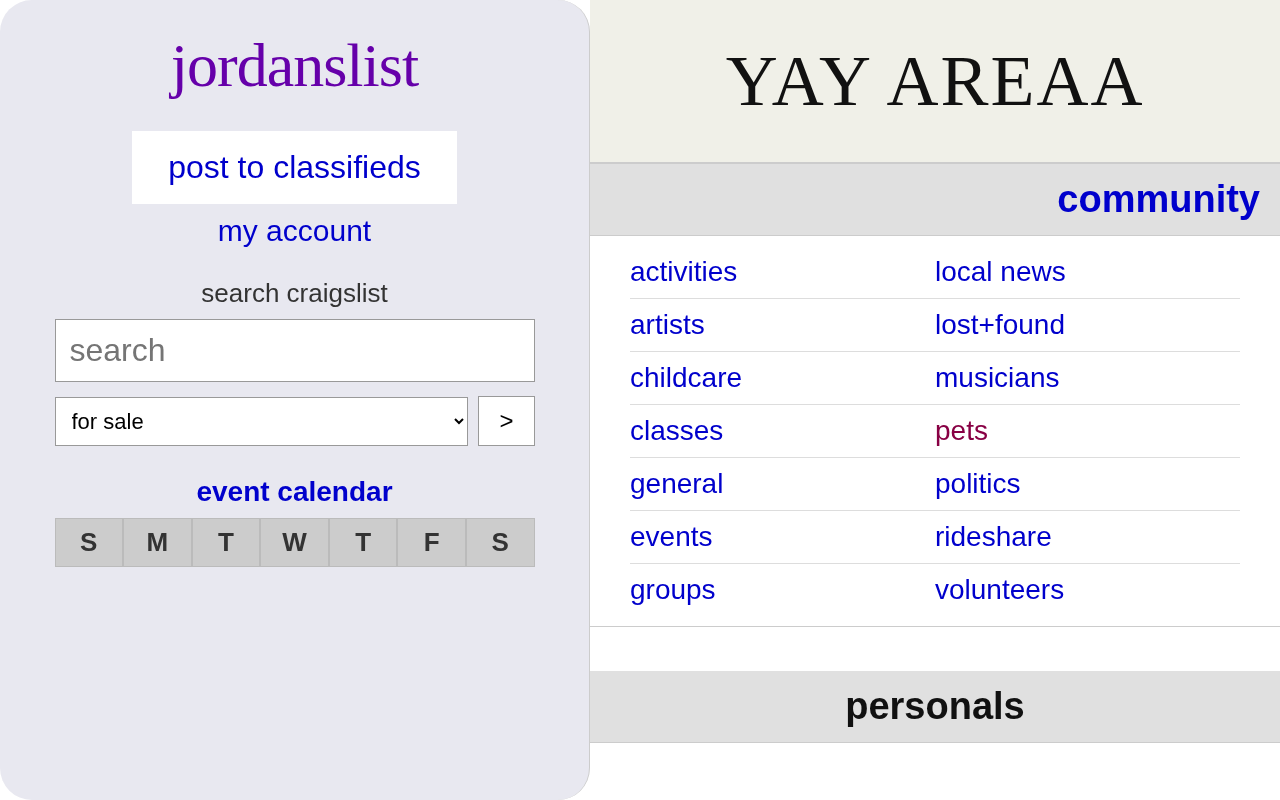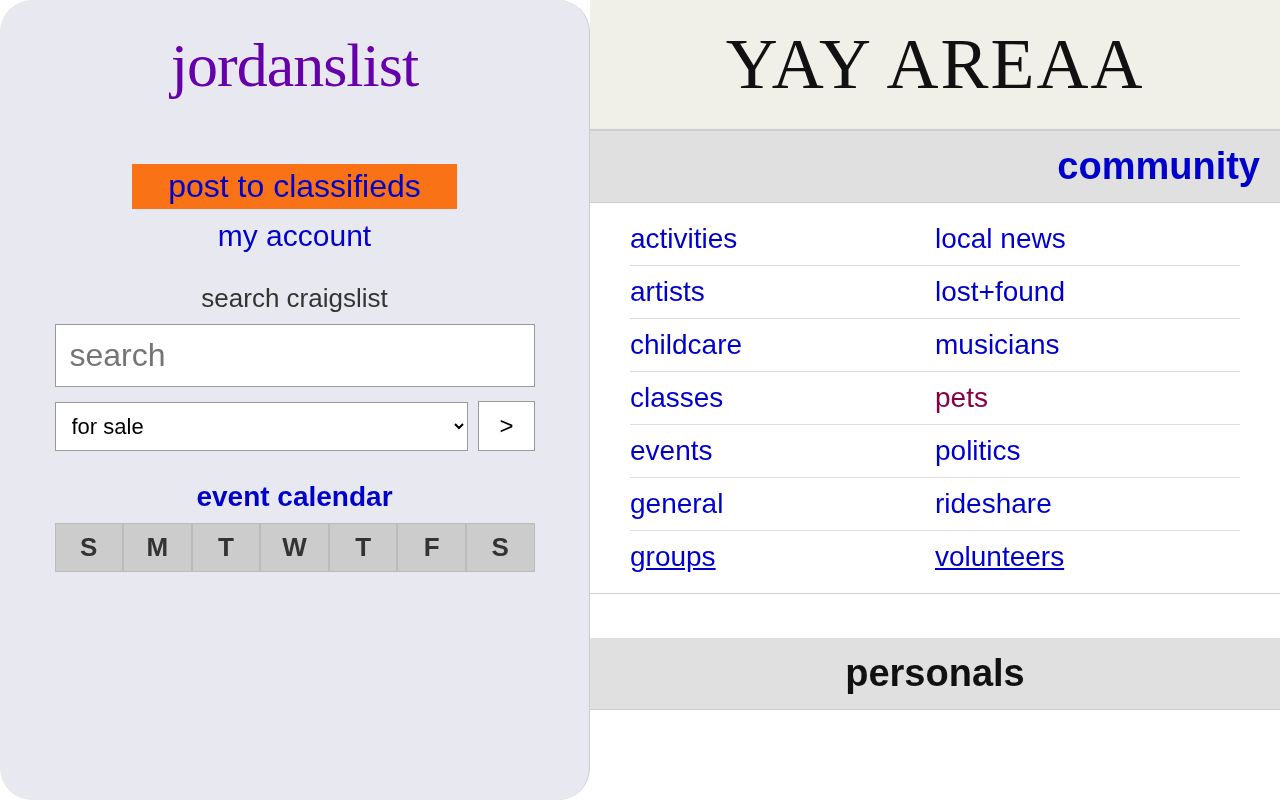--- a/index.html
+++ b/index.html
@@ -33,30 +33,29 @@
     .logo {
       font-family: Georgia, 'Times New Roman', serif;
       font-size: 62px;
       color: #6600aa;
       margin-top: 10px;
       margin-bottom: 30px;
       letter-spacing: -1px;
     }
 
     .post-classifieds-btn {
-      background: #f97316;
+      background: #ffffff;
       border: none;
-      padding: 4px 36px;
+      padding: 18px 36px;
       font-size: 32px;
       color: #0000cc;
       cursor: pointer;
       margin-bottom: 10px;
       display: block;
       text-decoration: none;
-      margin-top: 33px;
     }
 
     .my-account-link {
       font-size: 30px;
       color: #0000cc;
       text-decoration: none;
       margin-bottom: 30px;
       cursor: pointer;
     }
 
@@ -131,21 +130,21 @@
     .main-content {
       flex: 1;
       background: #ffffff;
       overflow: hidden;
     }
 
     .region-header {
       background: #f0f0e8;
       padding: 20px 30px;
       border-bottom: 2px solid #ccc;
-      height: 131px;
+      height: 164px;
       display: flex;
       align-items: center;
       justify-content: center;
     }
 
     .region-title {
       font-family: Georgia, 'Times New Roman', serif;
       font-size: 72px;
       color: #111;
       letter-spacing: 2px;
@@ -188,21 +187,20 @@
       font-size: 28px;
       color: #0000cc;
       text-decoration: none;
       padding: 10px 0;
       border-bottom: 1px solid #ddd;
       cursor: pointer;
     }
 
     .section-link:last-child {
       border-bottom: none;
-      text-decoration: underline;
     }
 
     .section-link.pets {
       color: #880044;
     }
 
     .personals-header {
       background: #e0e0e0;
       padding: 14px 20px;
       text-align: center;
@@ -262,22 +260,22 @@
       <div class="section-header">
         <span class="section-title">community</span>
       </div>
       <div class="section-links">
         <div class="section-col">
 
         <a class="section-link" href="#">activities</a>
             <a class="section-link" href="#">artists</a>
             <a class="section-link" href="#">childcare</a>
             <a class="section-link" href="#">classes</a>
+            <a class="section-link" href="#">general</a>
             <a class="section-link" href="#">events</a>
-            <a class="section-link" href="#">general</a>
             <a class="section-link" href="#">groups</a>
           </div>
         <div class="section-col">
 
         <a class="section-link" href="#">local news</a>
             <a class="section-link" href="#">lost+found</a>
             <a class="section-link" href="#">musicians</a>
             <a class="section-link pets" href="#">pets</a>
             <a class="section-link" href="#">politics</a>
             <a class="section-link" href="#">rideshare</a>

